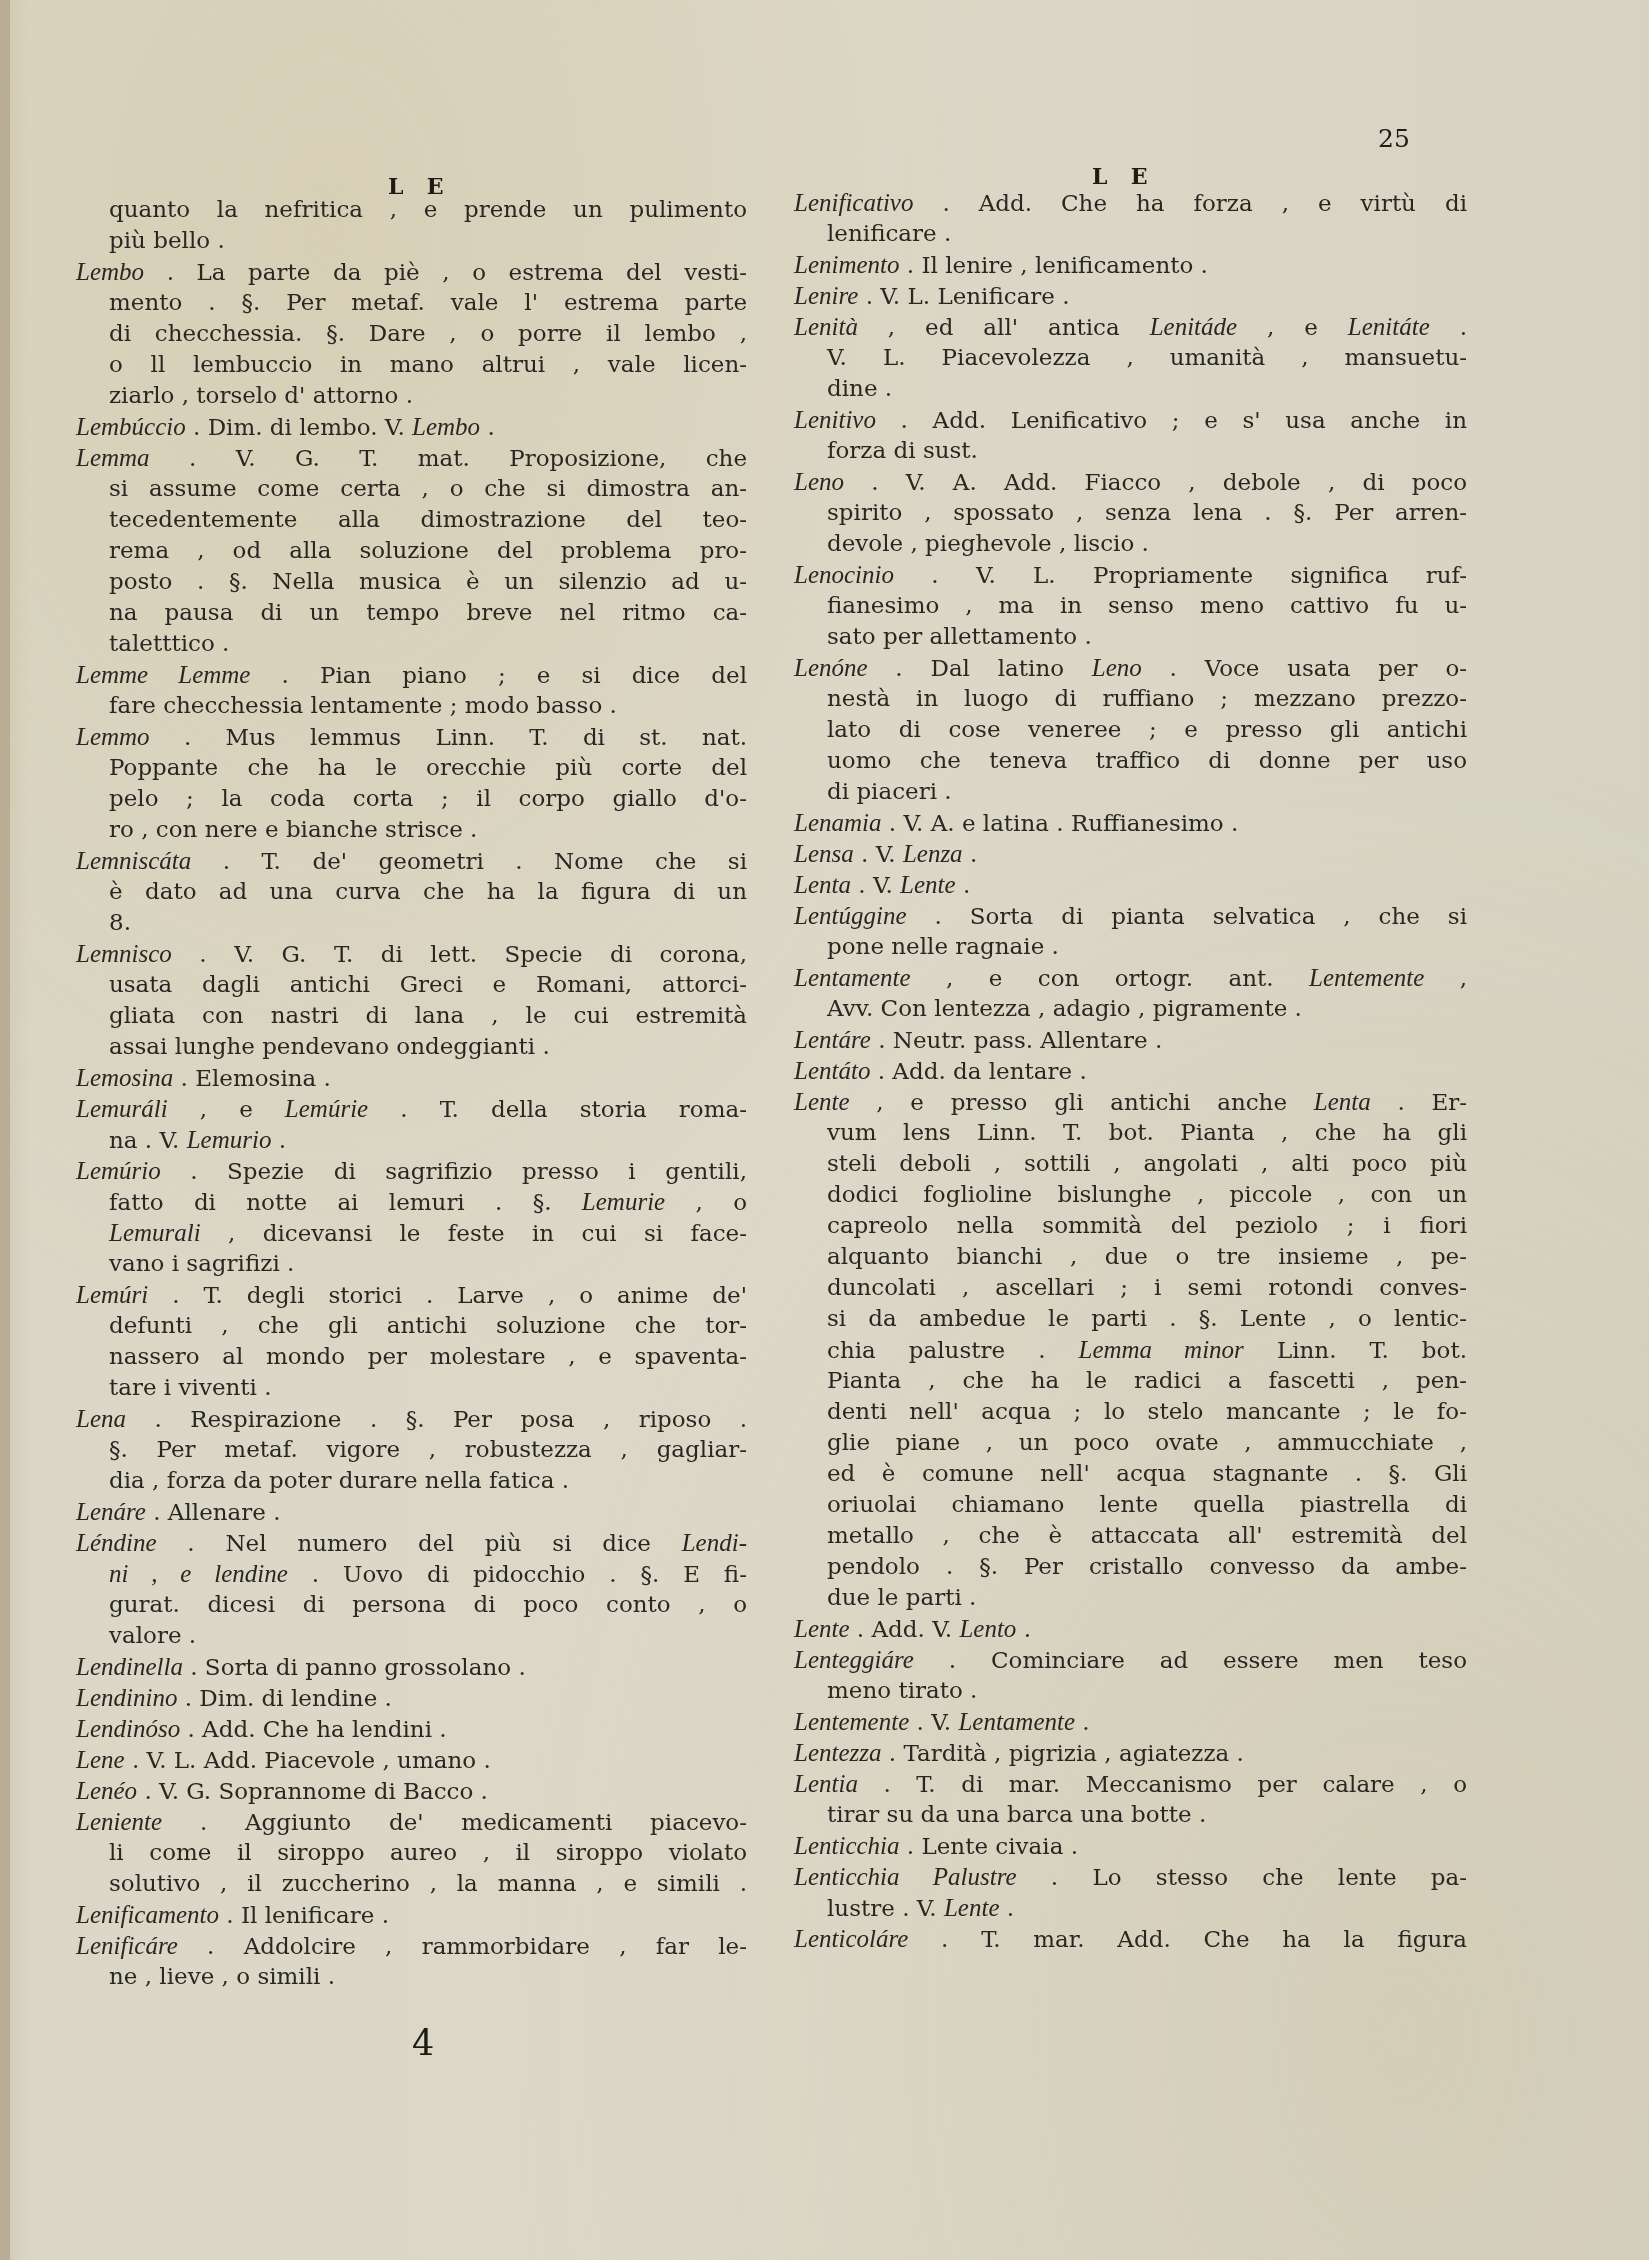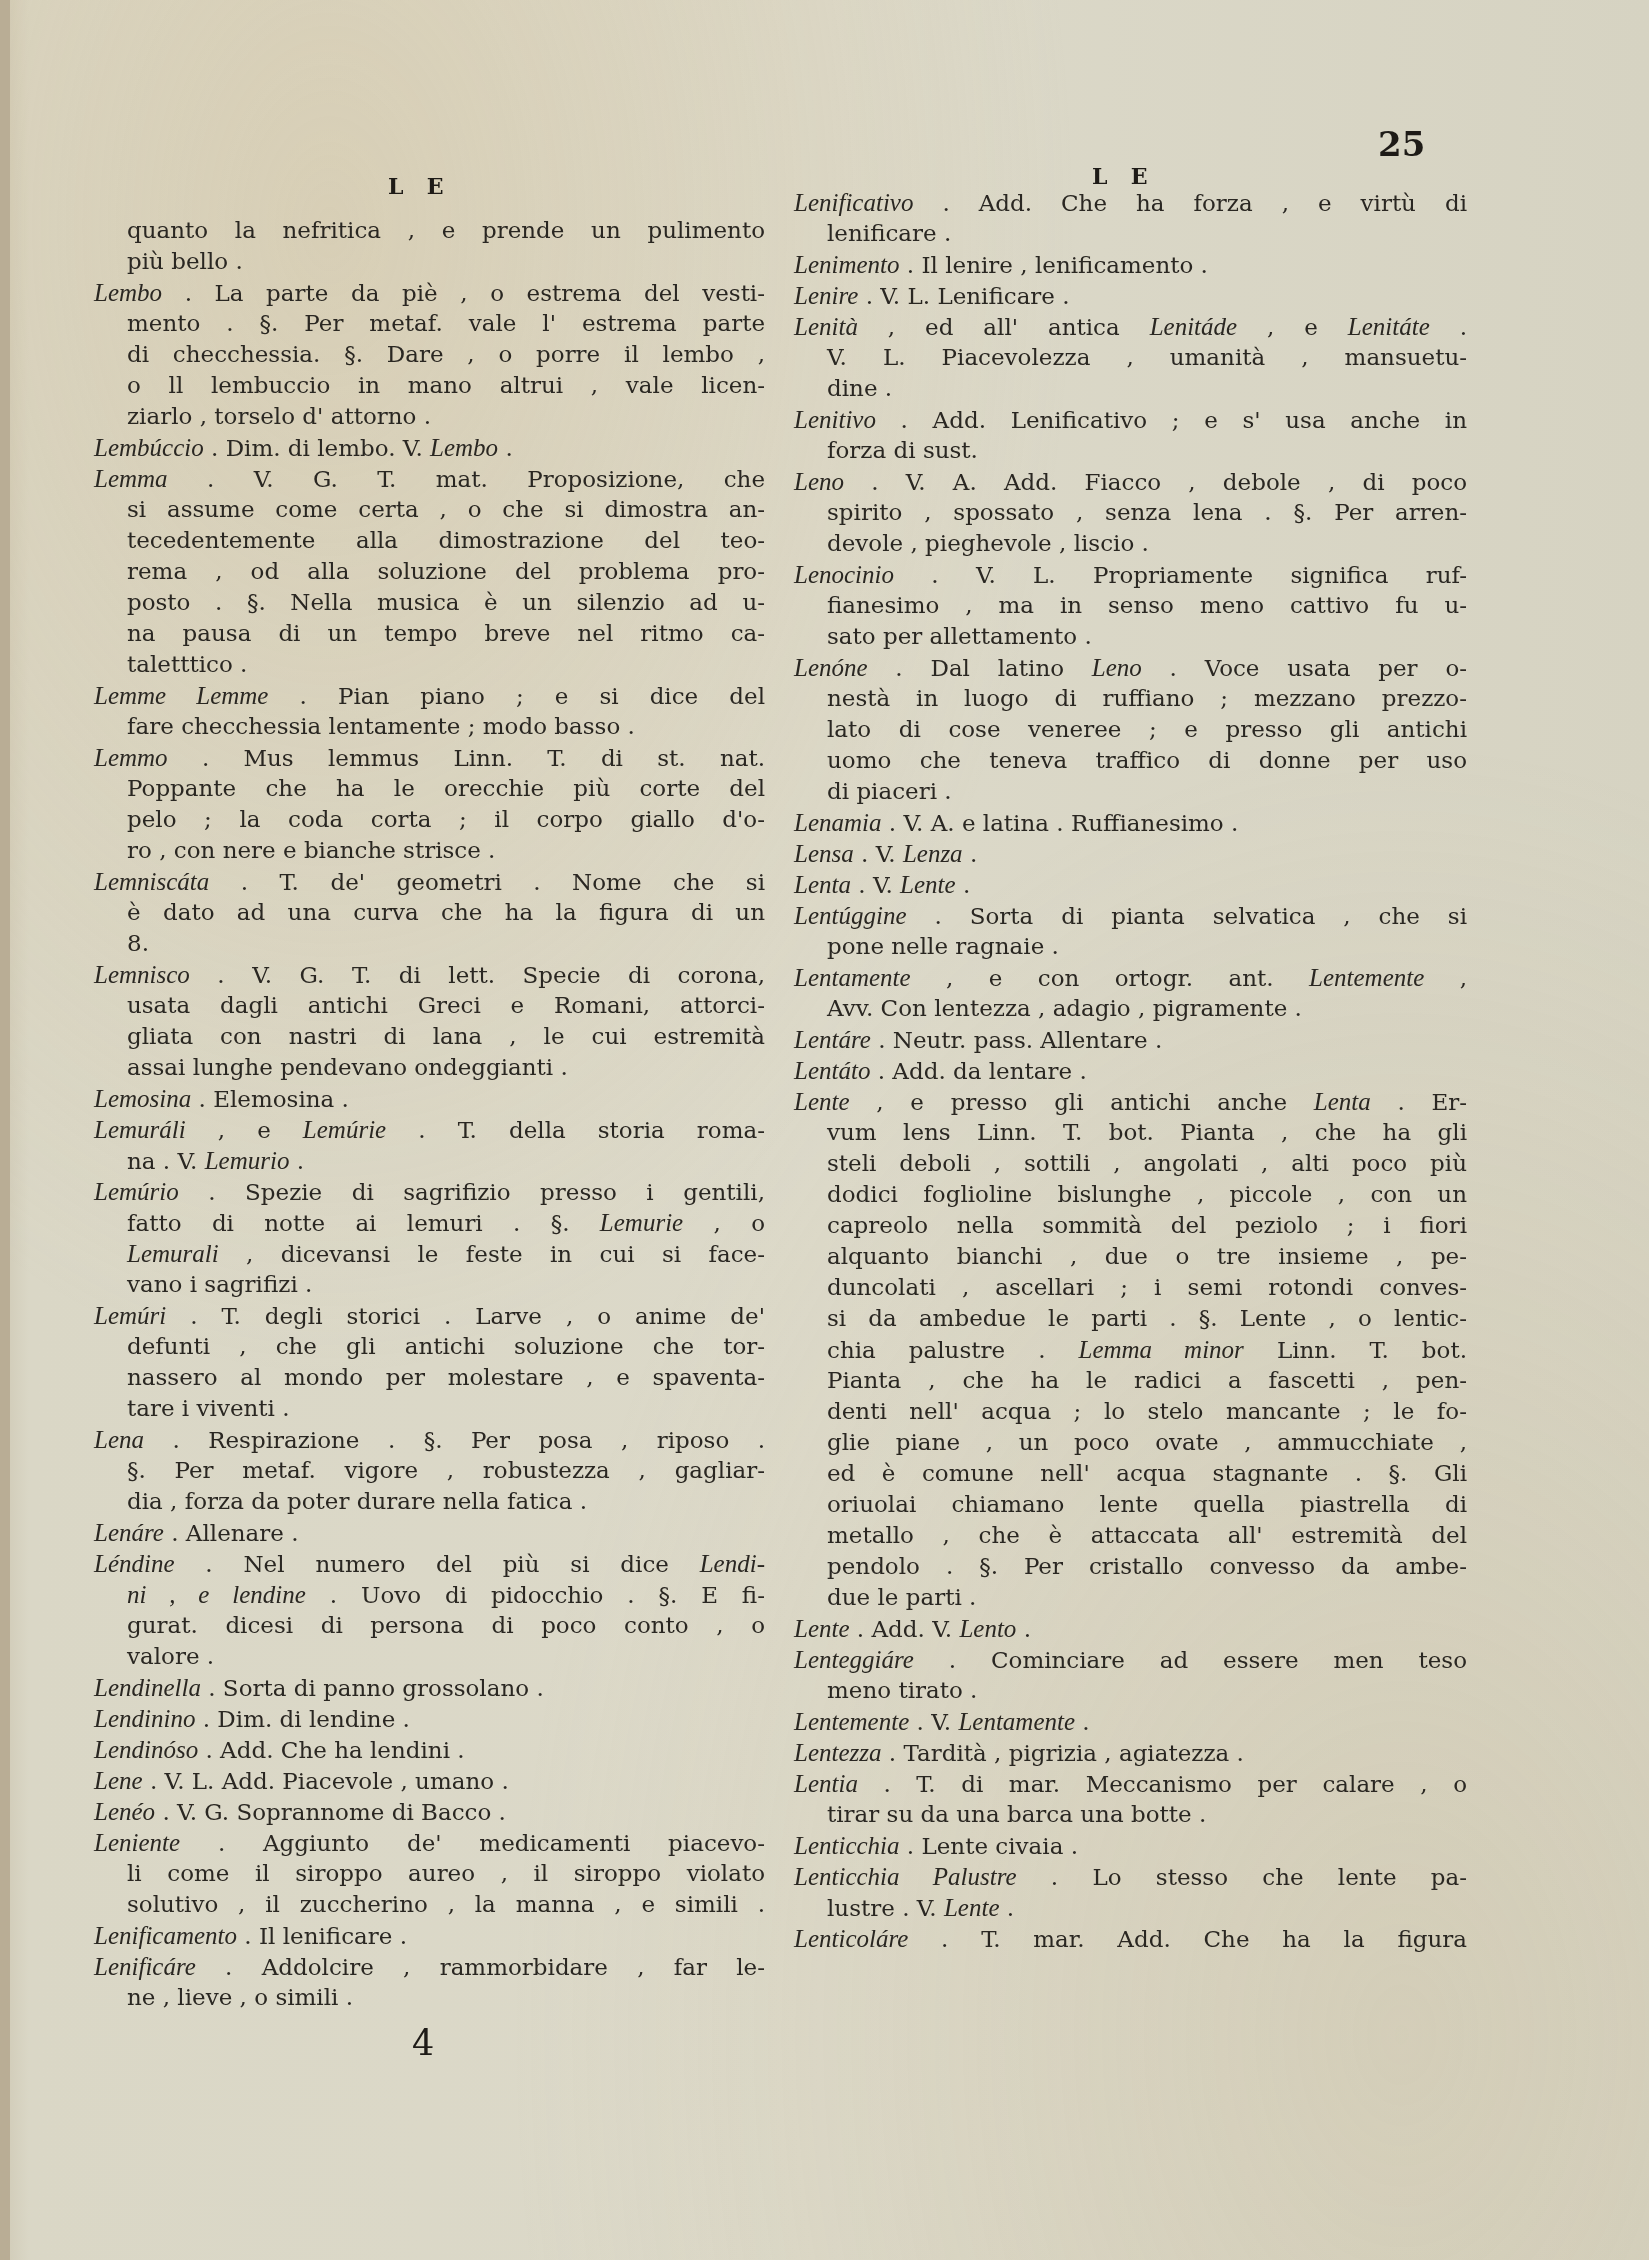--- a/index.html
+++ b/index.html
@@ -7,32 +7,32 @@
     width: 1650px; height: 2261px; position: relative; overflow: hidden;
     background: #d9d6c4;
     background-image:
       radial-gradient(ellipse at 20% 10%, rgba(210,190,150,0.35), transparent 40%),
       radial-gradient(ellipse at 85% 90%, rgba(200,185,150,0.25), transparent 45%),
       linear-gradient(90deg, #cfc9b5 0px, #dad7c6 29px, #dcd9c9 50%, #d6d3c2 100%);
     font-family: "DejaVu Serif", "Liberation Serif", serif;
     color: #2a2722;
   }
   .edge { position: absolute; left: 0; top: 0; width: 9.7px; height: 100%; background: #b9ad95; }
-  .page-num { position: absolute; font-weight: bold; font-size: 34px; color: #1e1b17; }
+  .page-num { position: absolute; font-weight: normal; font-size: 25px; color: #1e1b17; }
   .col-head { position: absolute; font-weight: bold; font-size: 22px; letter-spacing: 7.8px; color: #1e1b17; }
   .column { position: absolute; width: 679px; }
   .line {
     height: 31px; line-height: 31px; font-size: 23px; white-space: nowrap;
     text-align: justify; text-align-last: justify; overflow: visible;
   }
   .line.indent { padding-left: 33px; }
   .line.last { text-align-last: left; }
   .it { font-style: italic; font-family: "Liberation Serif", "DejaVu Serif", serif; font-size: 25px; }
   .rm { font-family: "DejaVu Serif", serif; }
-  #left-col { left: 94px; top: 194px; width: 671px; margin-top: 21px; }
+  #left-col { left: 76px; top: 194px; width: 671px; }
   #right-col { left: 794px; top: 187px; width: 673px; }
 </style>
 </head>
 <body>
 
 <div class="edge"></div>
 
 <div class="page-num" style="left:1378px; top:124px;">25</div>
 <div class="col-head" style="left:388px; top:173px;">L E</div>
 <div class="col-head" style="left:1092px; top:163px;">L E</div>

